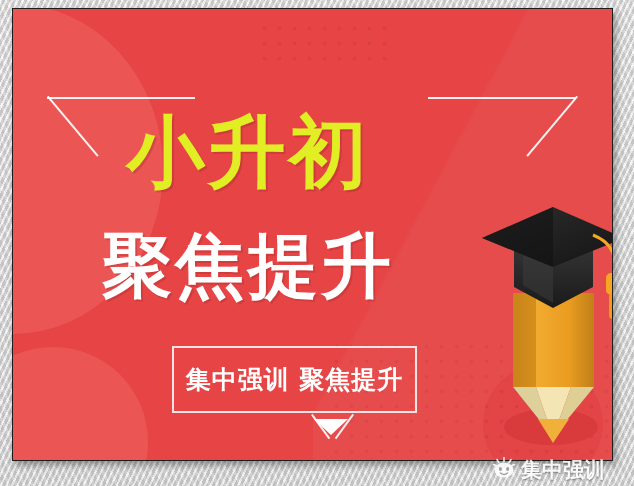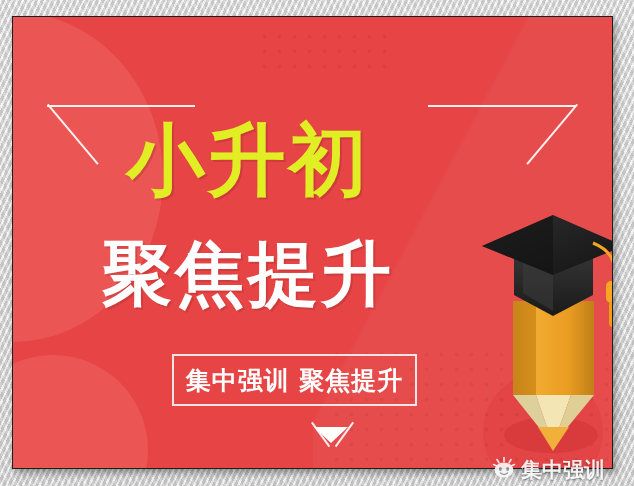--- a/index.html
+++ b/index.html
@@ -31,21 +31,20 @@
   #poster {
     position: absolute;
     left: 12px;
     top: 8px;
     width: 599px;
     height: 451px;
     background: #e64445;
     border: 1px solid #1d1d1d;
     overflow: hidden;
     box-shadow: 3px 4px 7px rgba(0,0,0,.35);
-    margin-top: 8px;
   }
 
   
   .blob {
     position: absolute;
     border-radius: 50%;
     background: #eb5654;
   }
   .blob.left-top    { left: -150px; top: -5px;   width: 300px; height: 330px; }
   .blob.left-bottom { left: -55px;  top: 338px;  width: 190px; height: 190px; }
@@ -120,21 +119,21 @@
     color: #ffffff;
     text-shadow: 2px 2px 0 rgba(150,40,40,.28);
   }
 
   
   #tagline-box {
     position: absolute;
     left: 159px;
     top: 337px;
     width: 245px;
-    height: 52px;
+    height: 67px;
     border: 2px solid rgba(255,255,255,.85);
     box-sizing: border-box;
   }
   #tagline-text {
     position: absolute;
     left: 0; top: 0;
     width: 100%;
     height: 100%;
     display: flex;
     align-items: center;

